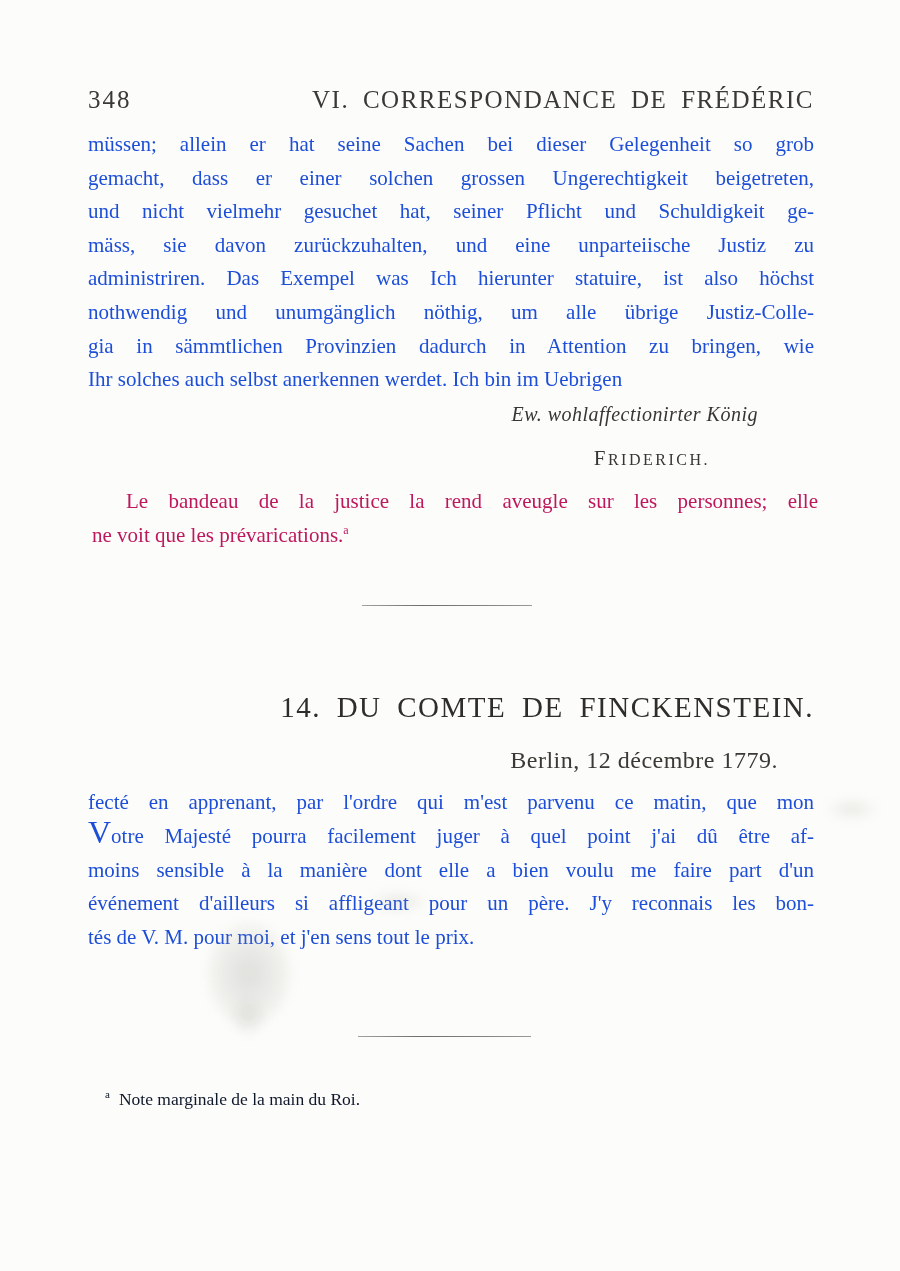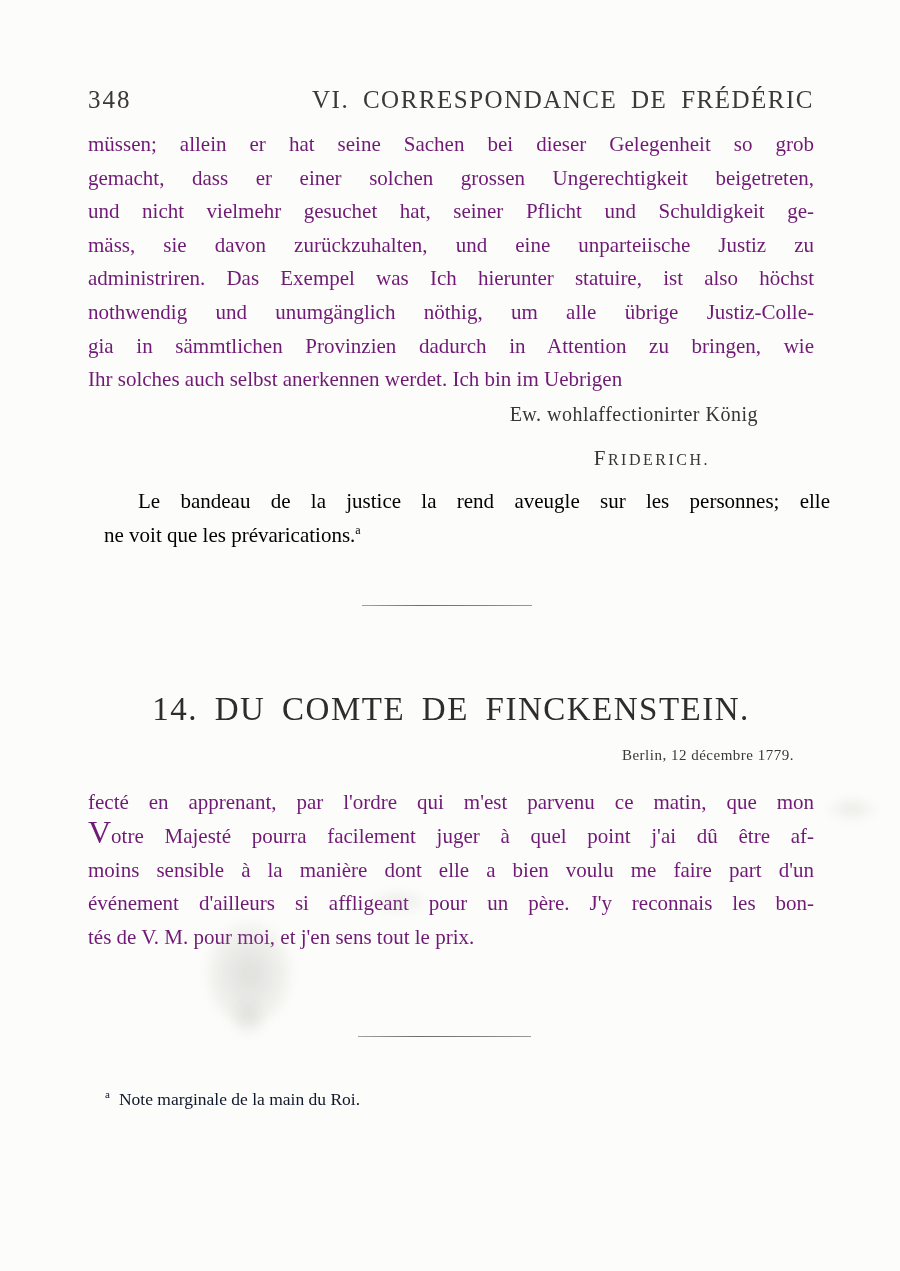--- a/index.html
+++ b/index.html
@@ -49,21 +49,21 @@
     word-spacing: 6px;
     white-space: nowrap;
   }
   
   .para {
     position: absolute;
     left: 0;
     width: 100%;
     font-size: 21px;
     line-height: 33.6px;
-    color: #701a75;
+    color: #1d4ed8;
   }
   .para-german { top: 128px; }
   .para-french { top: 786px; line-height: 33.8px; }
   .j { text-align: justify; text-align-last: justify; }
   .line-last { text-align: left; }
   .lead-initial {
     font-size: 32px;
     line-height: 0;
   }
   
@@ -72,42 +72,43 @@
     top: 403px;
     left: 0;
     width: 100%;
     color: #373632;
   }
   .valediction {
     text-align: right;
     padding-right: 56px;
     font-size: 20px;
     letter-spacing: 0.5px;
+    font-style: italic;
   }
   .sig-name {
     margin-top: 20px;
     text-align: right;
     padding-right: 104px;
     font-size: 21px;
     letter-spacing: 2.5px;
   }
   .sig-rest {
     text-transform: uppercase;
     font-size: 16px;
     letter-spacing: 2.5px;
   }
   
   .quote {
     position: absolute;
     top: 484px;
-    left: 16px;
+    left: 4px;
     width: 100%;
     font-size: 21px;
     line-height: 34px;
-    color: #000000;
+    color: #be185d;
   }
   .quote .indent { text-indent: 34px; }
   sup.fn-mark {
     font-size: 12px;
     vertical-align: super;
     line-height: 0;
   }
   
   .rule {
     position: absolute;
@@ -115,36 +116,36 @@
     background: linear-gradient(to right, #a3a39d, #6f6f6a 35%, #82827c 70%, #9a9a94);
   }
   .rule-1 { top: 605px; left: 274px; width: 170px; }
   .rule-2 { top: 1036px; left: 270px; width: 173px; }
   
   .section-heading {
     position: absolute;
     top: 691px;
     left: 0;
     width: 100%;
-    text-align: center;
-    font-size: 33px;
+    text-align: right;
+    font-size: 29px;
     font-weight: normal;
     letter-spacing: 1.5px;
     word-spacing: 7px;
     color: #2e2d2a;
     white-space: nowrap;
   }
   .dateline {
     position: absolute;
     top: 747px;
-    left: 16px;
+    left: 0;
     width: 100%;
     text-align: right;
     padding-right: 36px;
-    font-size: 15px;
+    font-size: 24px;
     letter-spacing: 0.5px;
     color: #3a3935;
   }
   
   .footnote {
     position: absolute;
     top: 1089px;
     left: 0;
     width: 100%;
     padding-left: 17px;

